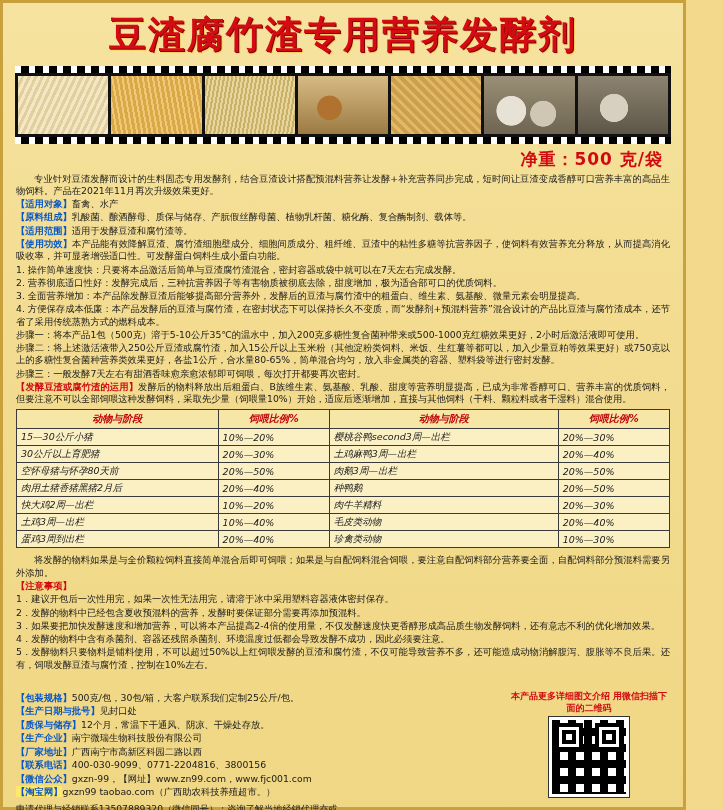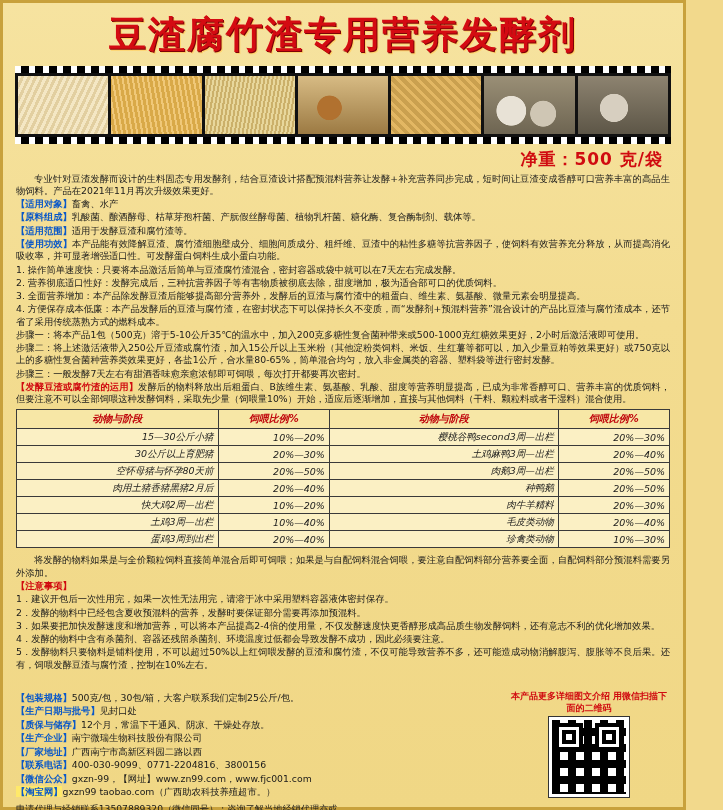--- a/index.html
+++ b/index.html
@@ -89,21 +89,21 @@
   table.tbl{
     width:100%;border-collapse:collapse;margin:4px 0 6px 0;
     font-size:9.5px;
     font-style:italic;
   }
   table.tbl th{
     background:#f7e7a6;border:1px solid #3a3a3a;
     color:#c0070c;font-weight:bold;padding:2px 0;font-size:10px;
   }
   table.tbl td{
-    border:1px solid #3a3a3a;padding:1.5px 4px;text-align:right;
+    border:1px solid #3a3a3a;padding:1.5px 4px;text-align:left;
     background:#fbf0c4;
   }
   td.an{text-align:left;padding-left:12px;}
   .notice-title{color:#d00b10;font-weight:bold;}
   .bottom{
     display:flex;margin-top:20px;
   }
   .bleft{flex:1;}
   .bright{width:168px;padding-left:6px;box-sizing:border-box;text-align:center;}
   .kv{line-height:1.45;font-size:9.3px;}
@@ -150,21 +150,21 @@
   <div class="netweight">净重：500 克/袋</div>
 
   <div class="body">
 
     <p class="indent">专业针对豆渣发酵而设计的生料固态专用发酵剂，结合豆渣设计搭配预混料营养让发酵+补充营养同步完成，短时间让豆渣变成香醇可口营养丰富的高品生物饲料。产品在2021年11月再次升级效果更好。</p>
 
     <p>
       <span class="lbl">【适用对象】</span><span>畜禽、水产</span>
     </p>
     <p>
-      <span class="lbl">【原料组成】</span><span>乳酸菌、酿酒酵母、枯草芽孢杆菌、产朊假丝酵母菌、植物乳杆菌、糖化酶、复合酶制剂、载体等。</span>
+      <span class="lbl">【原料组成】</span><span>乳酸菌、酿酒酵母、质保与储存、产朊假丝酵母菌、植物乳杆菌、糖化酶、复合酶制剂、载体等。</span>
     </p>
     <p>
       <span class="lbl">【适用范围】</span><span>适用于发酵豆渣和腐竹渣等。</span>
     </p>
     <p>
       <span class="lbl">【使用功效】</span><span>本产品能有效降解豆渣、腐竹渣细胞壁成分、细胞间质成分、粗纤维、豆渣中的粘性多糖等抗营养因子，使饲料有效营养充分释放，从而提高消化吸收率，并可显著增强适口性。可发酵蛋白饲料生成小蛋白功能。</span>
     </p>
 
     <p>1. 操作简单速度快：只要将本品激活后简单与豆渣腐竹渣混合，密封容器或袋中就可以在7天左右完成发酵。</p>
     <p>2. 营养彻底适口性好：发酵完成后，三种抗营养因子等有害物质被彻底去除，甜度增加，极为适合部可口的优质饲料。</p>

